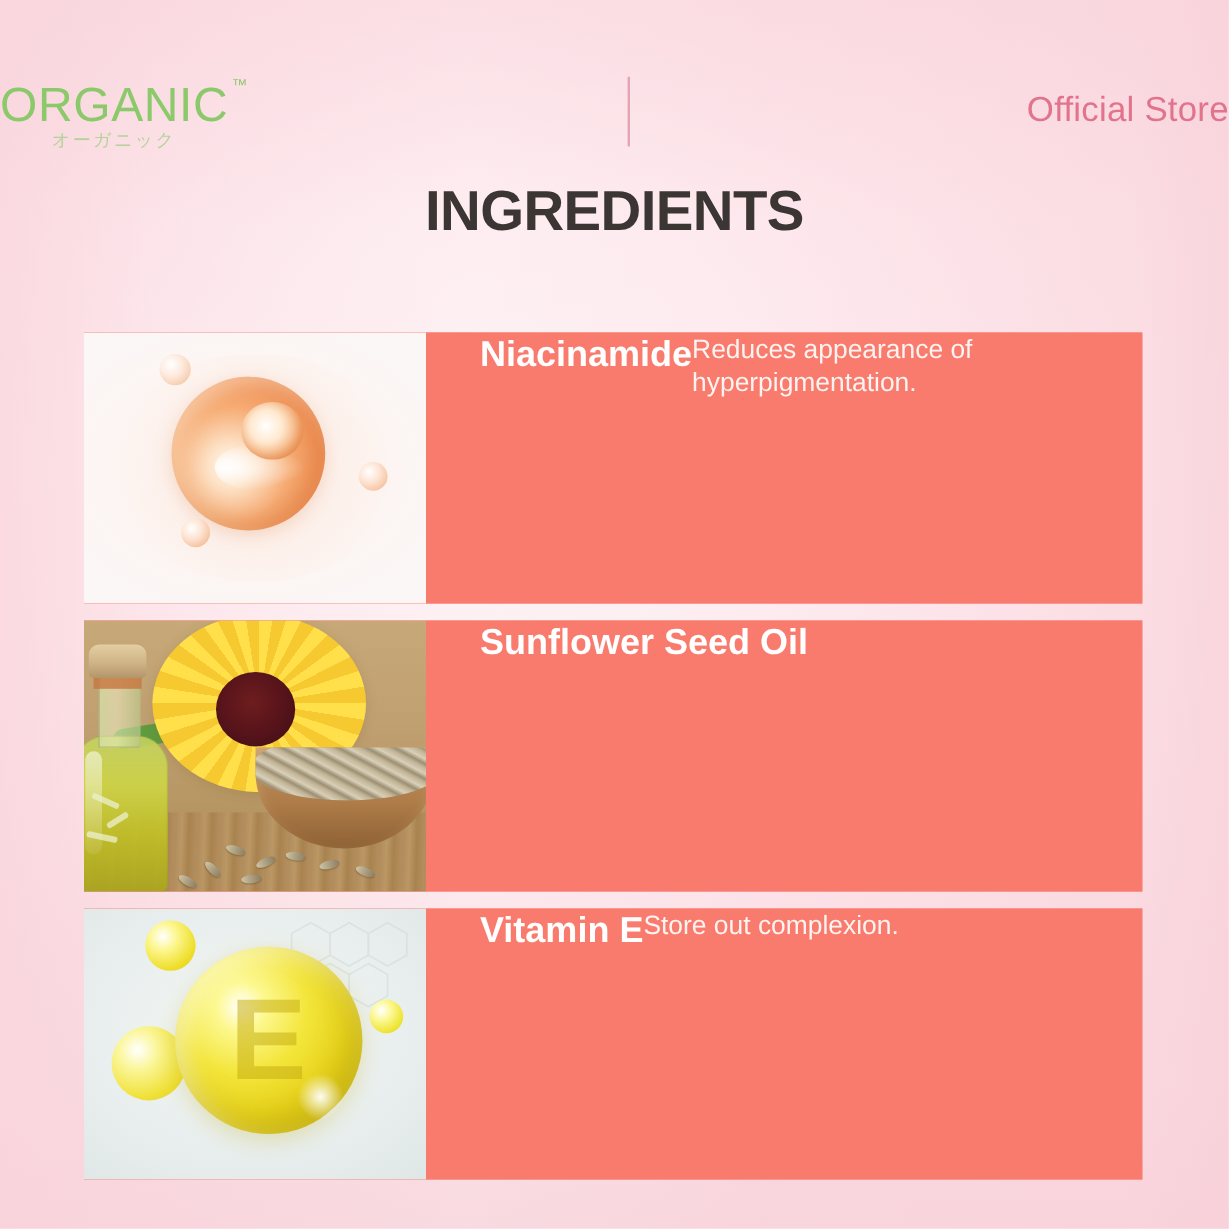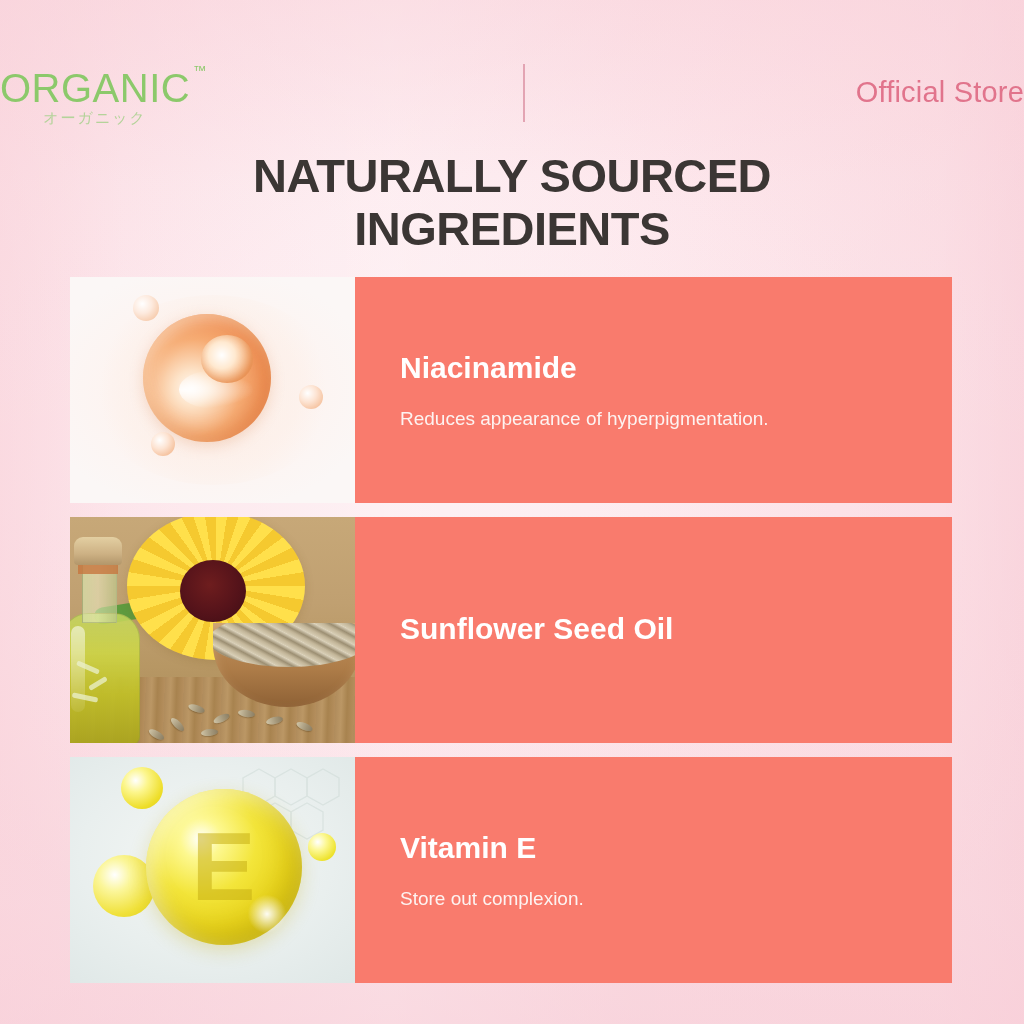--- a/index.html
+++ b/index.html
@@ -164,41 +164,40 @@
     width: 285px;
     height: 226px;
     flex: none;
     position: relative;
     overflow: hidden;
   }
   .card-body {
     flex: 1;
     background: #f97b6d;
     display: flex;
-    flex-direction: column;
-    justify-content: center;
+    flex-direction: row;
+    justify-content: flex-start;
     padding-left: 45px;
     padding-right: 24px;
     box-sizing: border-box;
   }
   .ing-name {
     font-family: "Liberation Sans", sans-serif;
     font-weight: bold;
     font-size: 30px;
     color: #ffffff;
     line-height: 1.25;
     margin-bottom: 2px;
   }
   .ing-desc {
     font-family: "Liberation Sans", sans-serif;
     font-weight: 400;
-    font-size: 19px;
+    font-size: 22px;
     color: #fdf3f1;
     line-height: 1.26;
-    margin-top: 18px;
   }
 
   
   .thumb-serum {
     background:
       radial-gradient(ellipse 60% 55% at 48% 50%, #fdf6f3 0%, #fdf4f1 55%, #fbf7f6 100%);
   }
   .serum-halo {
     position: absolute;
     left: 18px; top: 18px;
@@ -442,21 +441,20 @@
       <div class="logo-jp">オーガニック</div>
     </div>
 
 
     <div class="logo-divider"></div>
 
     <div class="official-store">Official Store</div>
   </div>
 
   <div class="headline layer">
-    <span>NATURALLY SOURCED</span>
     <span class="l2">INGREDIENTS</span>
   </div>
 
   <div class="cards layer">
 
     <div class="card">
       <div class="card-thumb thumb-serum">
         <span class="serum-halo"></span>
         <span class="drop-s1"></span>
         <span class="drop-main"></span>

